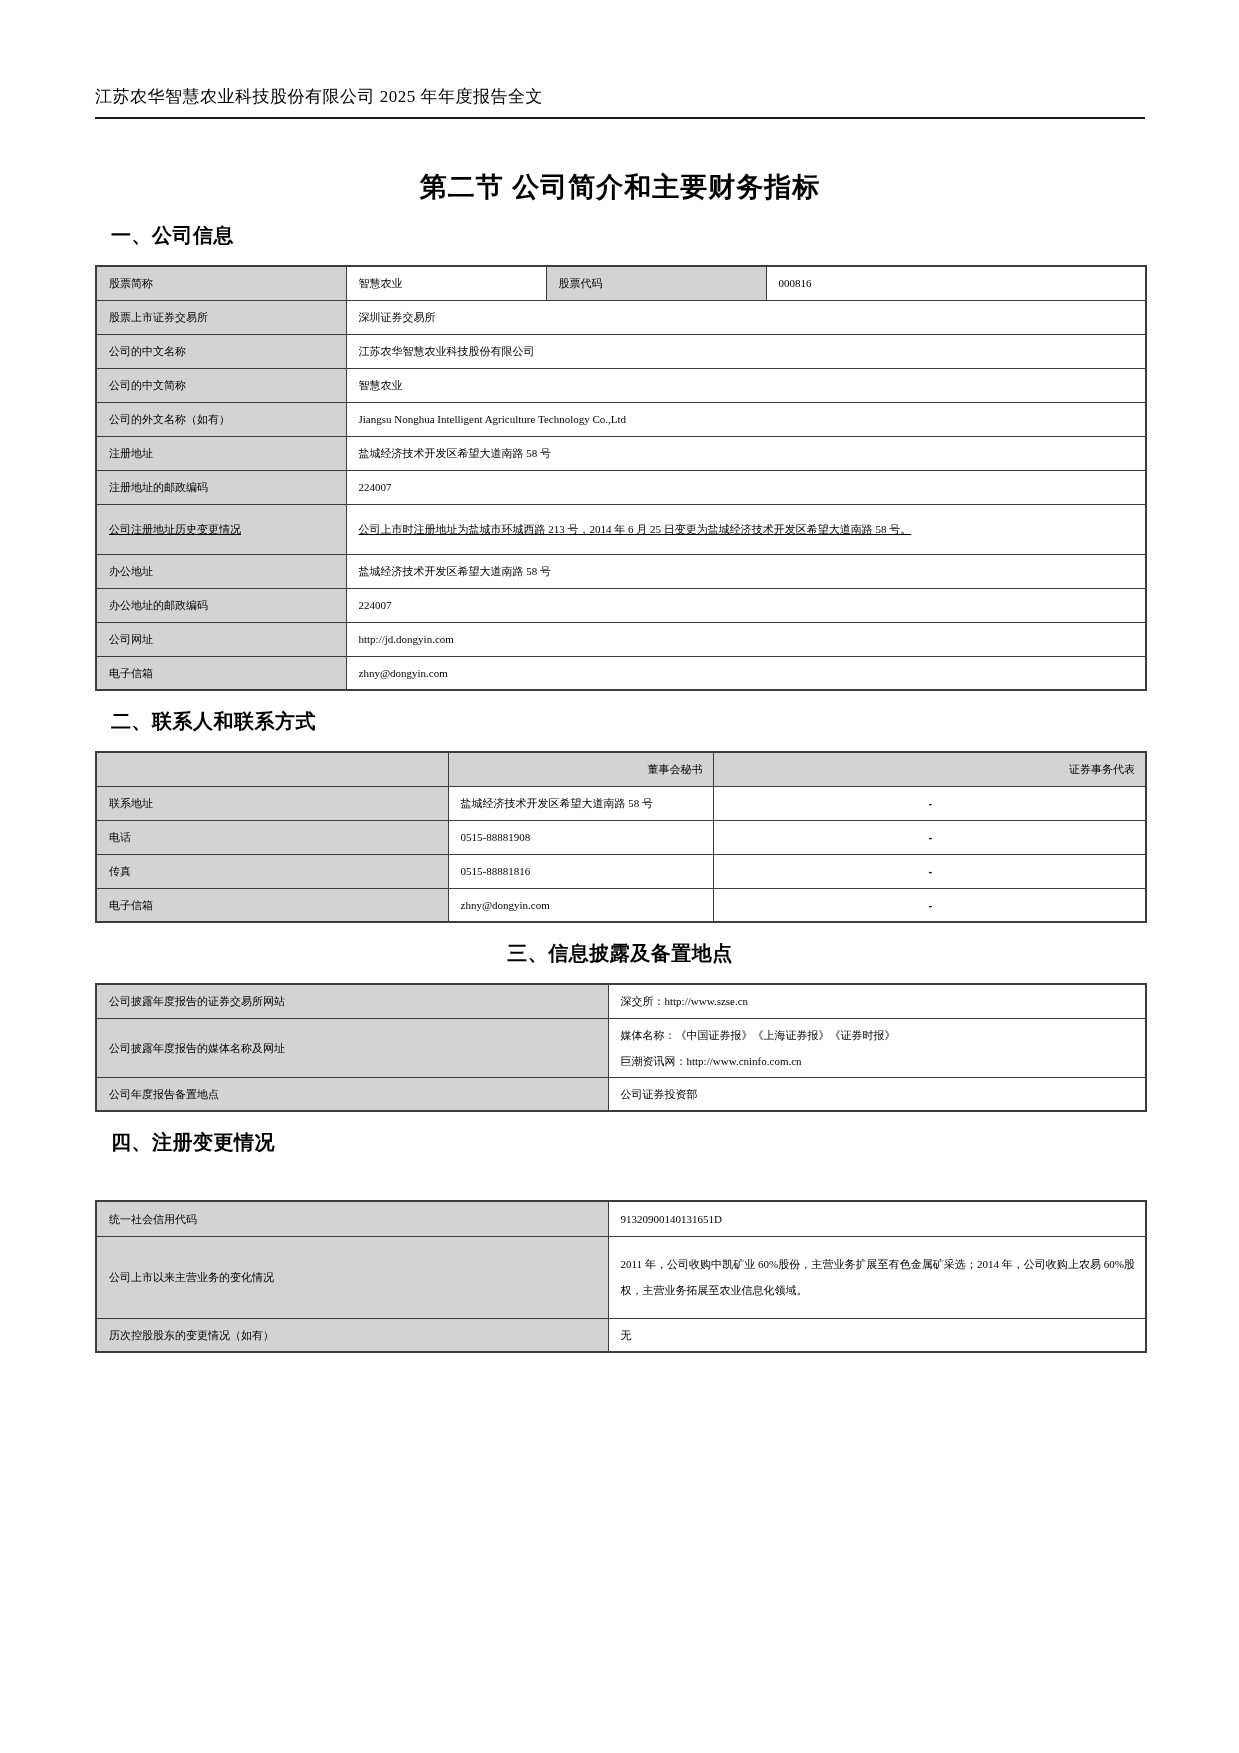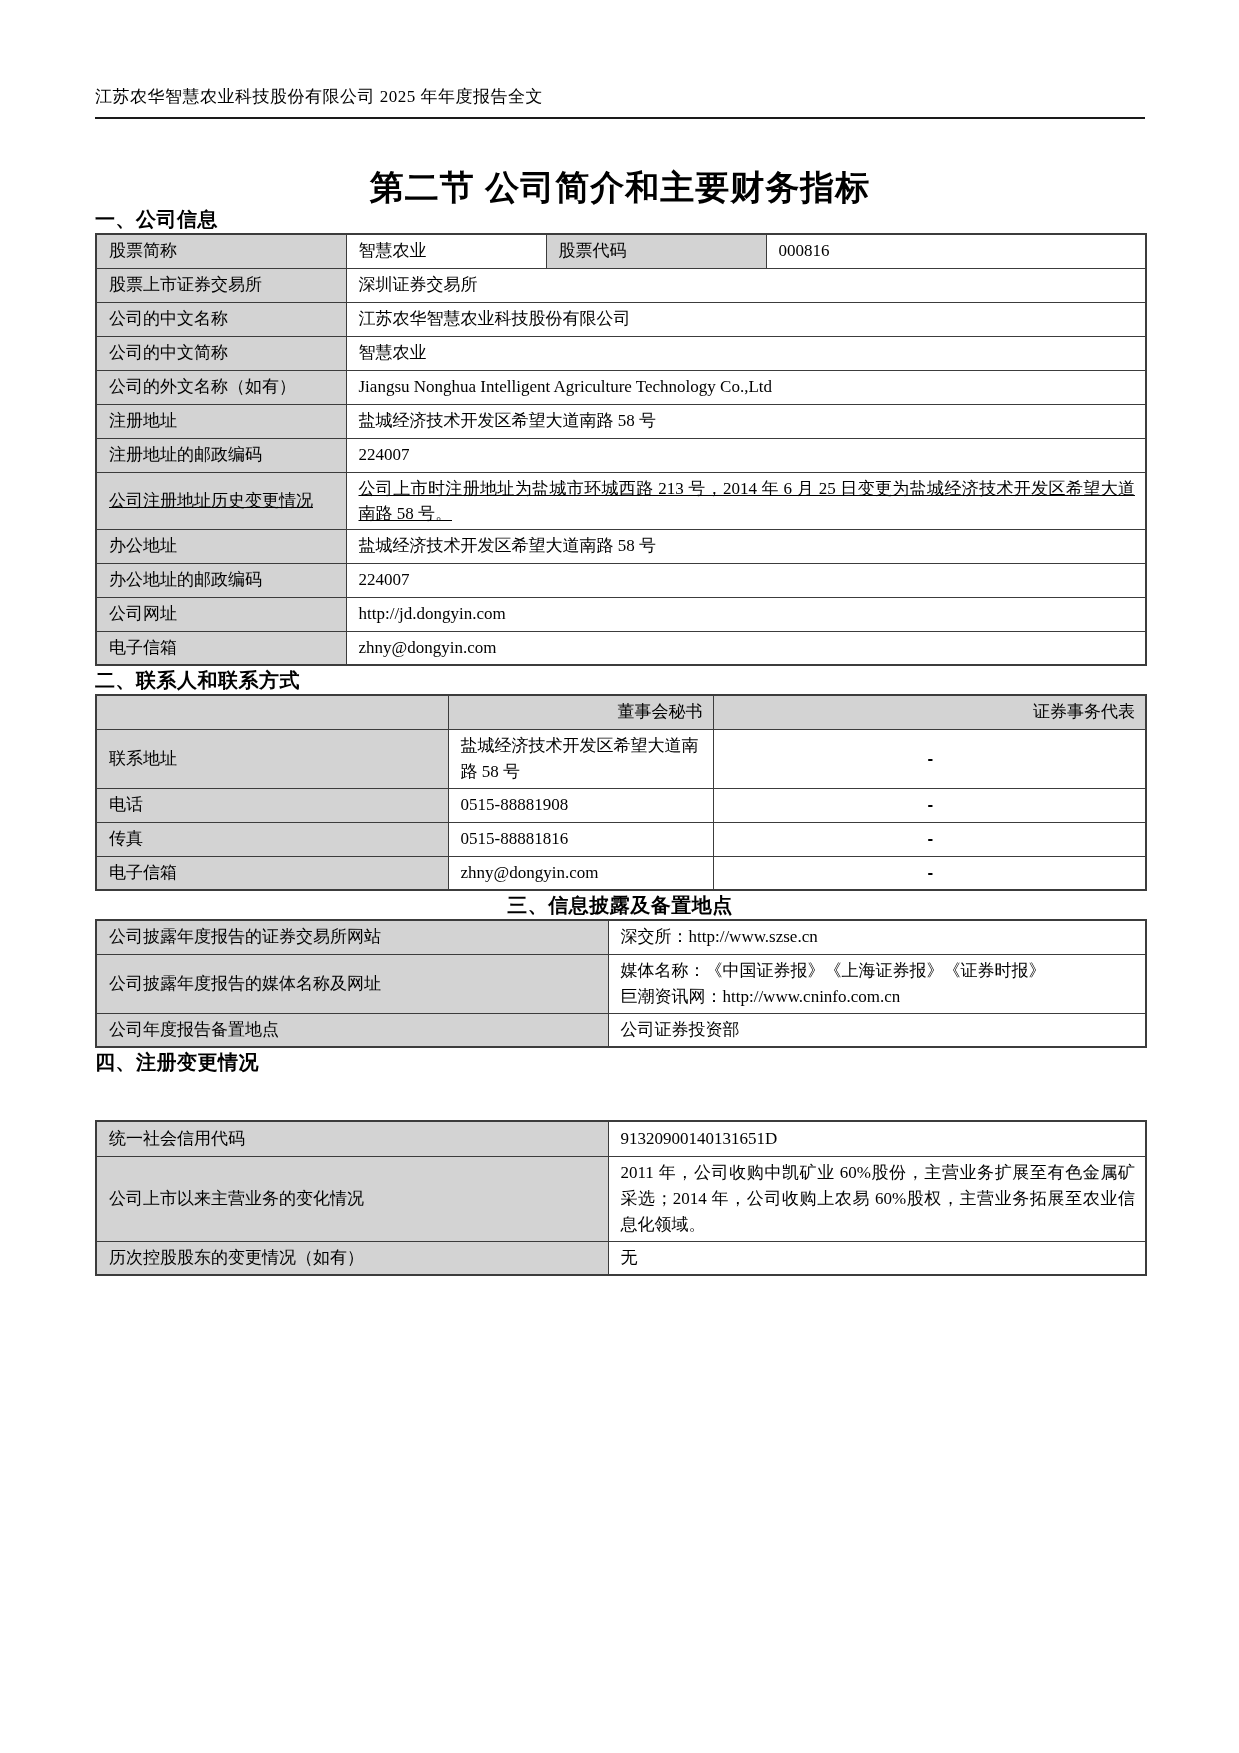--- a/index.html
+++ b/index.html
@@ -12,36 +12,36 @@
 
   .doc-header {
     padding-top:86px; padding-bottom:9px;
     border-bottom:2px solid #1a1a1a;
     font-size:17px; line-height:22px; letter-spacing:0.5px;
   }
 
   h1.sec-title {
     margin:50px 0 0 0; text-align:center;
     font-family:"Liberation Sans","DejaVu Sans",sans-serif;
-    font-size:34px; font-weight:bold; line-height:36px; letter-spacing:1px;
+    font-size:27px; font-weight:bold; line-height:36px; letter-spacing:1px;
   }
 
   h2.block-heading {
     font-family:"Liberation Sans","DejaVu Sans",sans-serif;
     font-size:20px; font-weight:bold; line-height:28px; letter-spacing:0.5px;
-    margin:0;
+    margin:16px;
   }
   .mt1 { margin-top:58px; }
   .mt2 { margin-top:36px; }
   .mt3 { margin-top:32px;text-align:center; }
   .mt4 { margin-top:33px; }
 
   table.doc-table {
     width:1050px; border-collapse:collapse; table-layout:fixed;
-    font-size:17px; margin-top:0;
+    font-size:11px; margin-top:0;
     border:2px solid #3c3c3c;
   }
   table.doc-table td {
     border:1px solid #3c3c3c;
     padding:3px 10px 3px 12px;
     line-height:26px;
     vertical-align:middle;
     overflow:hidden;
     word-break:break-word;
   }

